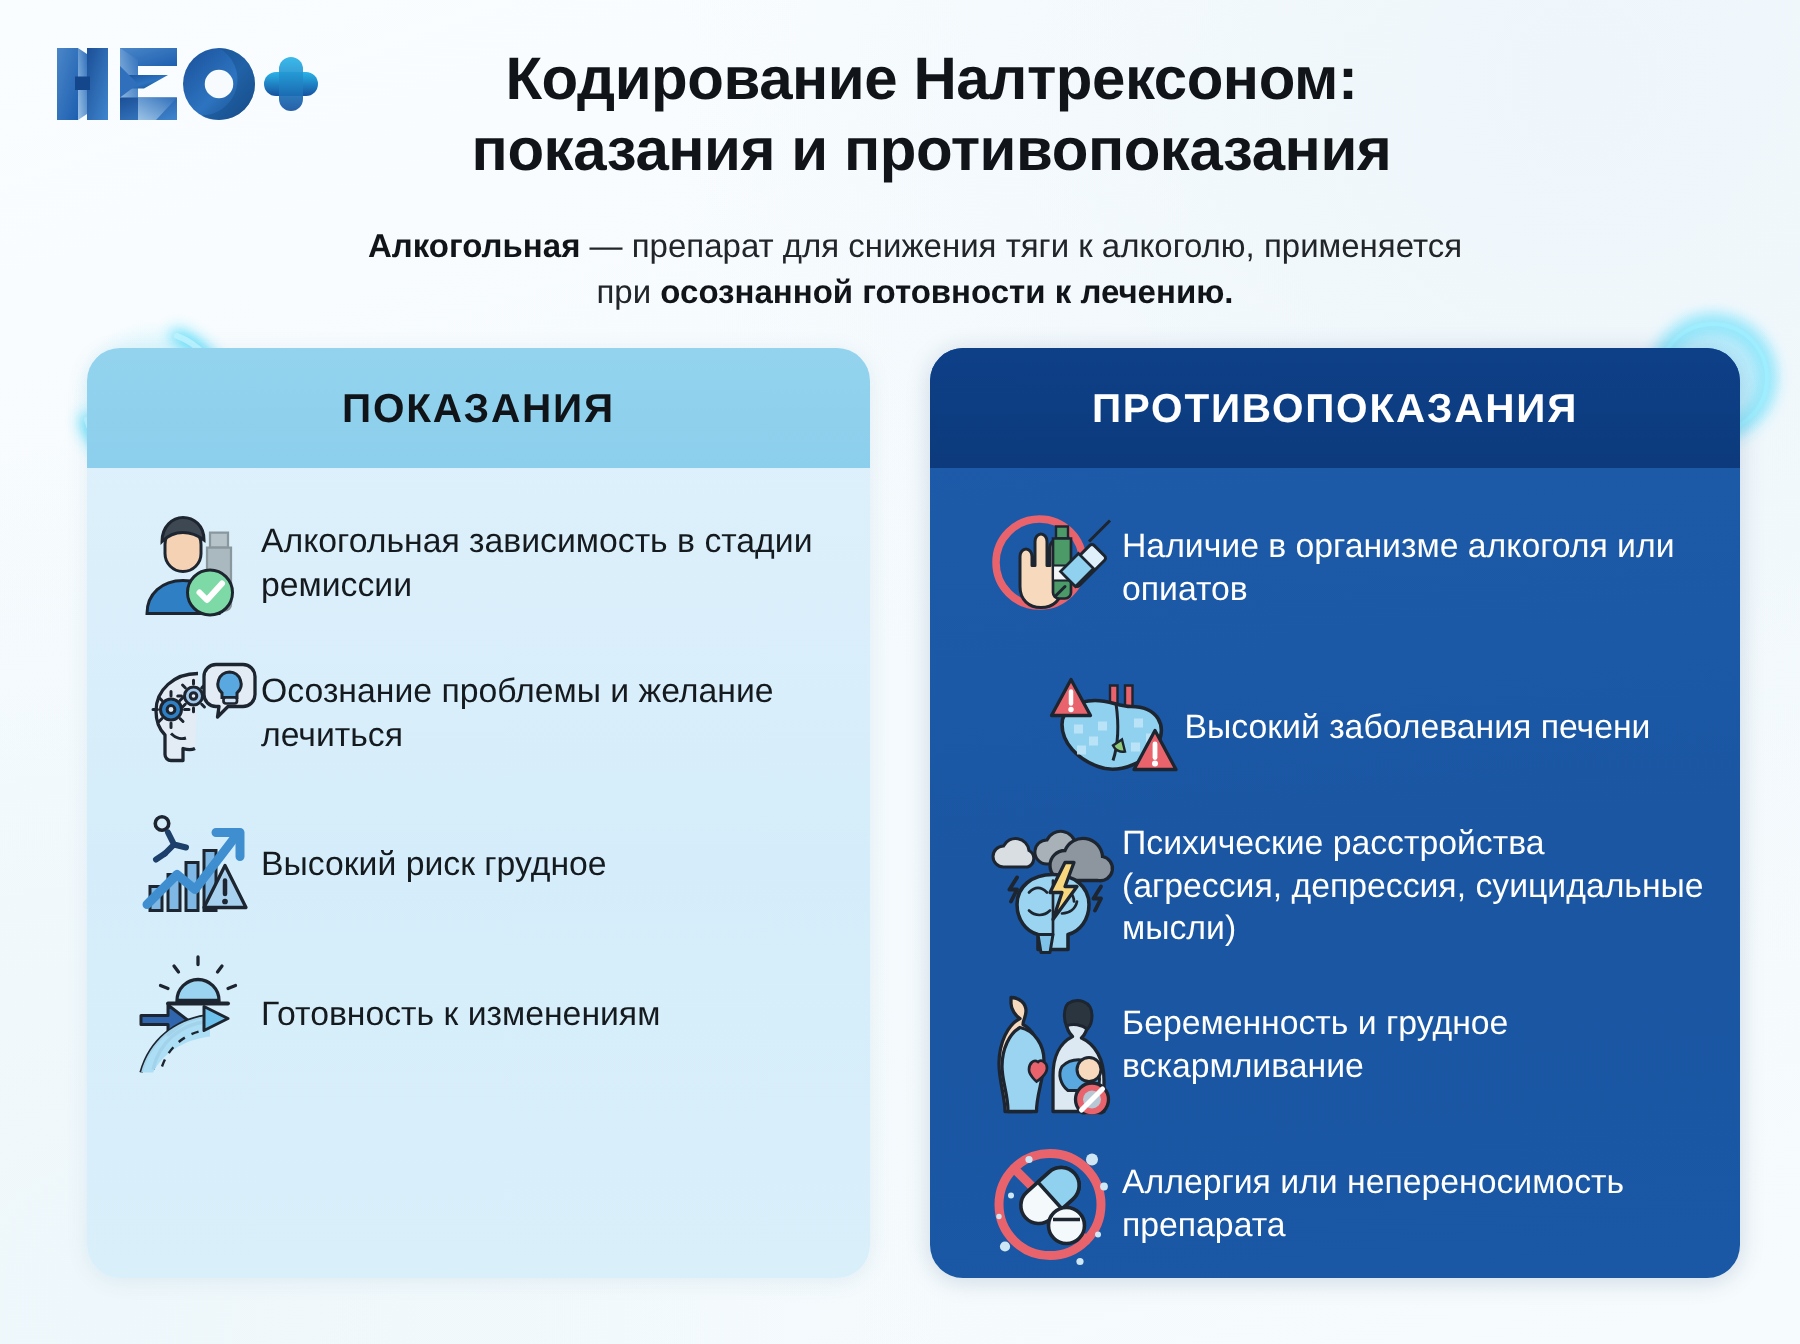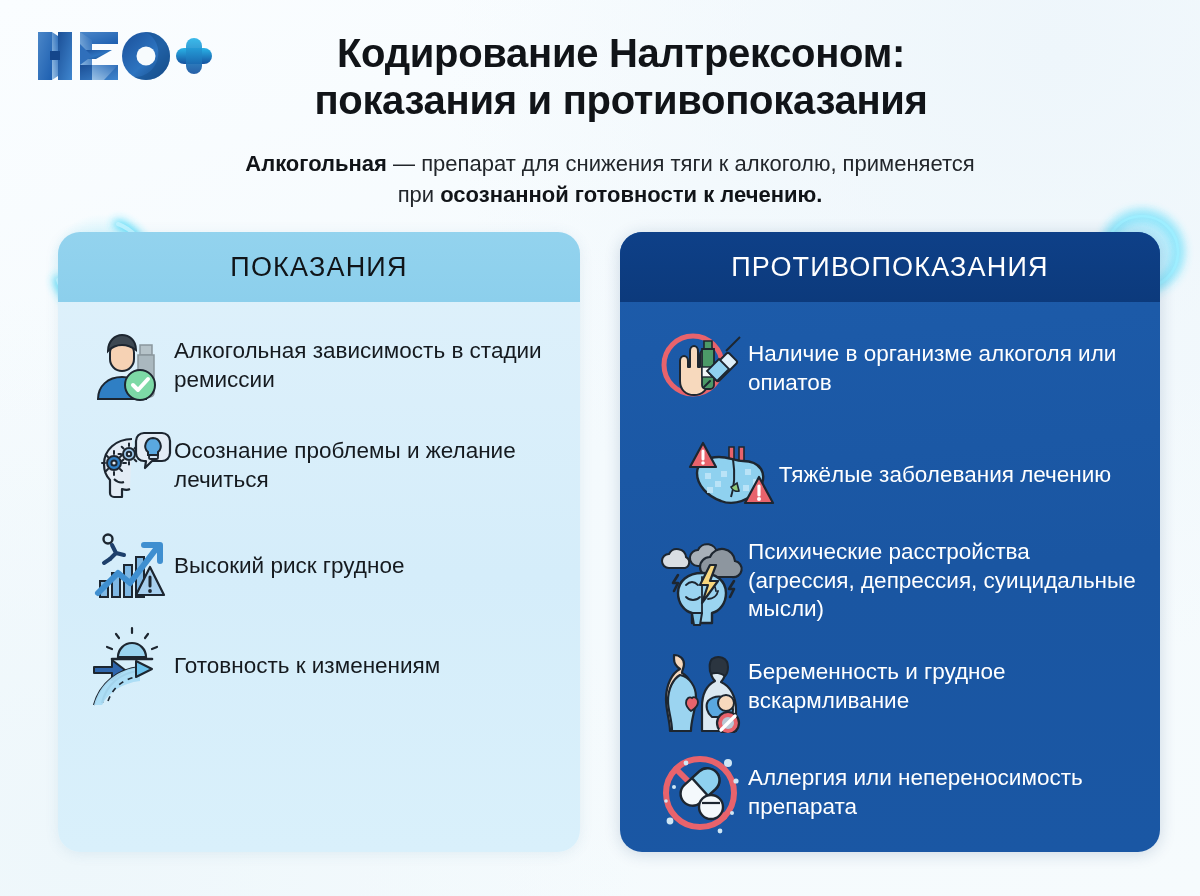--- a/index.html
+++ b/index.html
@@ -47,22 +47,22 @@
     left:58px;width:522px;height:620px;
     background:linear-gradient(180deg,#dff1fb 0%,#d5edfa 55%,#d9f0fb 100%);
     box-shadow:0 2px 14px rgba(60,120,160,.10);
   }
   .card-right{
     left:620px;width:540px;height:620px;
     background:linear-gradient(175deg,#1d5cab 0%,#1a56a2 55%,#1a57a4 100%);
     box-shadow:0 2px 16px rgba(20,60,110,.18);
   }
   .card-head{
-    height:70px;display:flex;align-items:center;justify-content:center;
-    font-weight:normal;letter-spacing:1.2px;
+    height:80px;display:flex;align-items:center;justify-content:center;
+    font-weight:bold;letter-spacing:1.2px;
   }
   .head-left{
     background:linear-gradient(180deg,#93d3ee 0%,#8ccfec 100%);
     color:#101418;font-size:27px;
   }
   .head-right{
     background:linear-gradient(180deg,#0e4088 0%,#0c3a7c 100%);
     color:#ffffff;font-size:27px;
   }
   .list{padding:14px 0 0 0;}
@@ -279,21 +279,21 @@
             <rect x="56" y="56" width="6" height="6"></rect>
           </g>
           <path d="M44 58a7 7 0 0 0 8 4l-2-8z" fill="#8fc97a" stroke="#1d2630" stroke-width="1.6"></path>
           <path d="M16 14l13 24H3z" fill="#e8636c" stroke="#1d2630" stroke-width="2.2" stroke-linejoin="round"></path>
           <path d="M16 22v8" stroke="#fff" stroke-width="3" stroke-linecap="round"></path>
           <circle cx="16" cy="34" r="1.8" fill="#fff"></circle>
           <path d="M72 48l14 26H58z" fill="#e8636c" stroke="#1d2630" stroke-width="2.2" stroke-linejoin="round"></path>
           <path d="M72 57v9" stroke="#fff" stroke-width="3.2" stroke-linecap="round"></path>
           <circle cx="72" cy="70" r="2" fill="#fff"></circle>
         </svg>
-        <div class="tx">Тяжёлые заболевания лечению</div>
+        <div class="tx">Высокий заболевания печени</div>
       </div>
 
       <div class="row">
         <svg class="ic" viewBox="0 0 92 92">
           <g fill="#d9dee3" stroke="#1d2630" stroke-width="2">
             <path d="M6 26a7 7 0 0 1 7-7 9 9 0 0 1 17 3 6 6 0 0 1-1 11H13a7 7 0 0 1-7-7z"></path>
           </g>
           <g fill="#a8b0b8" stroke="#1d2630" stroke-width="2">
             <path d="M34 22a8 8 0 0 1 8-7 10 10 0 0 1 19 3 7 7 0 0 1-2 13H42a8 8 0 0 1-8-9z"></path>
           </g>

